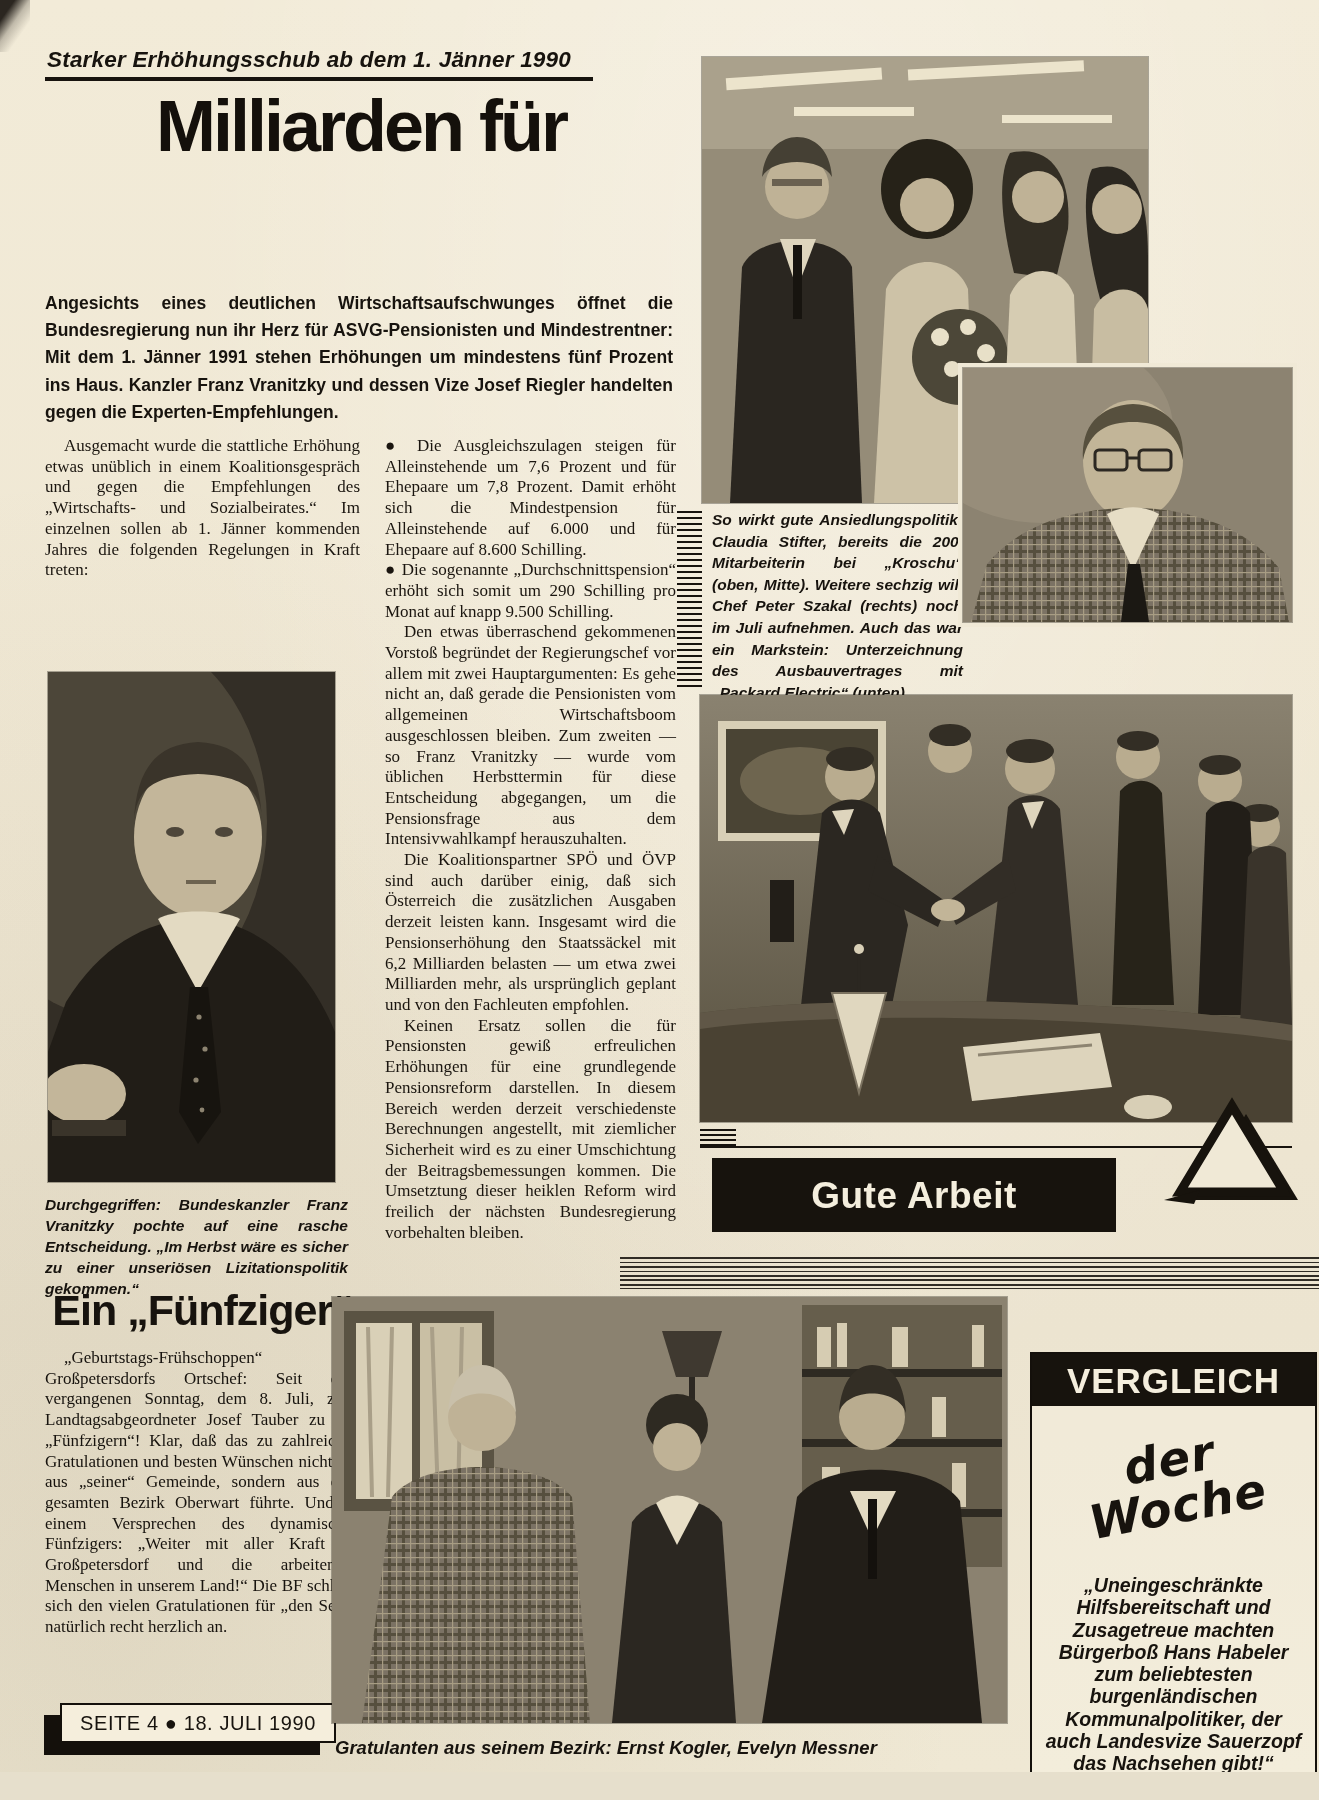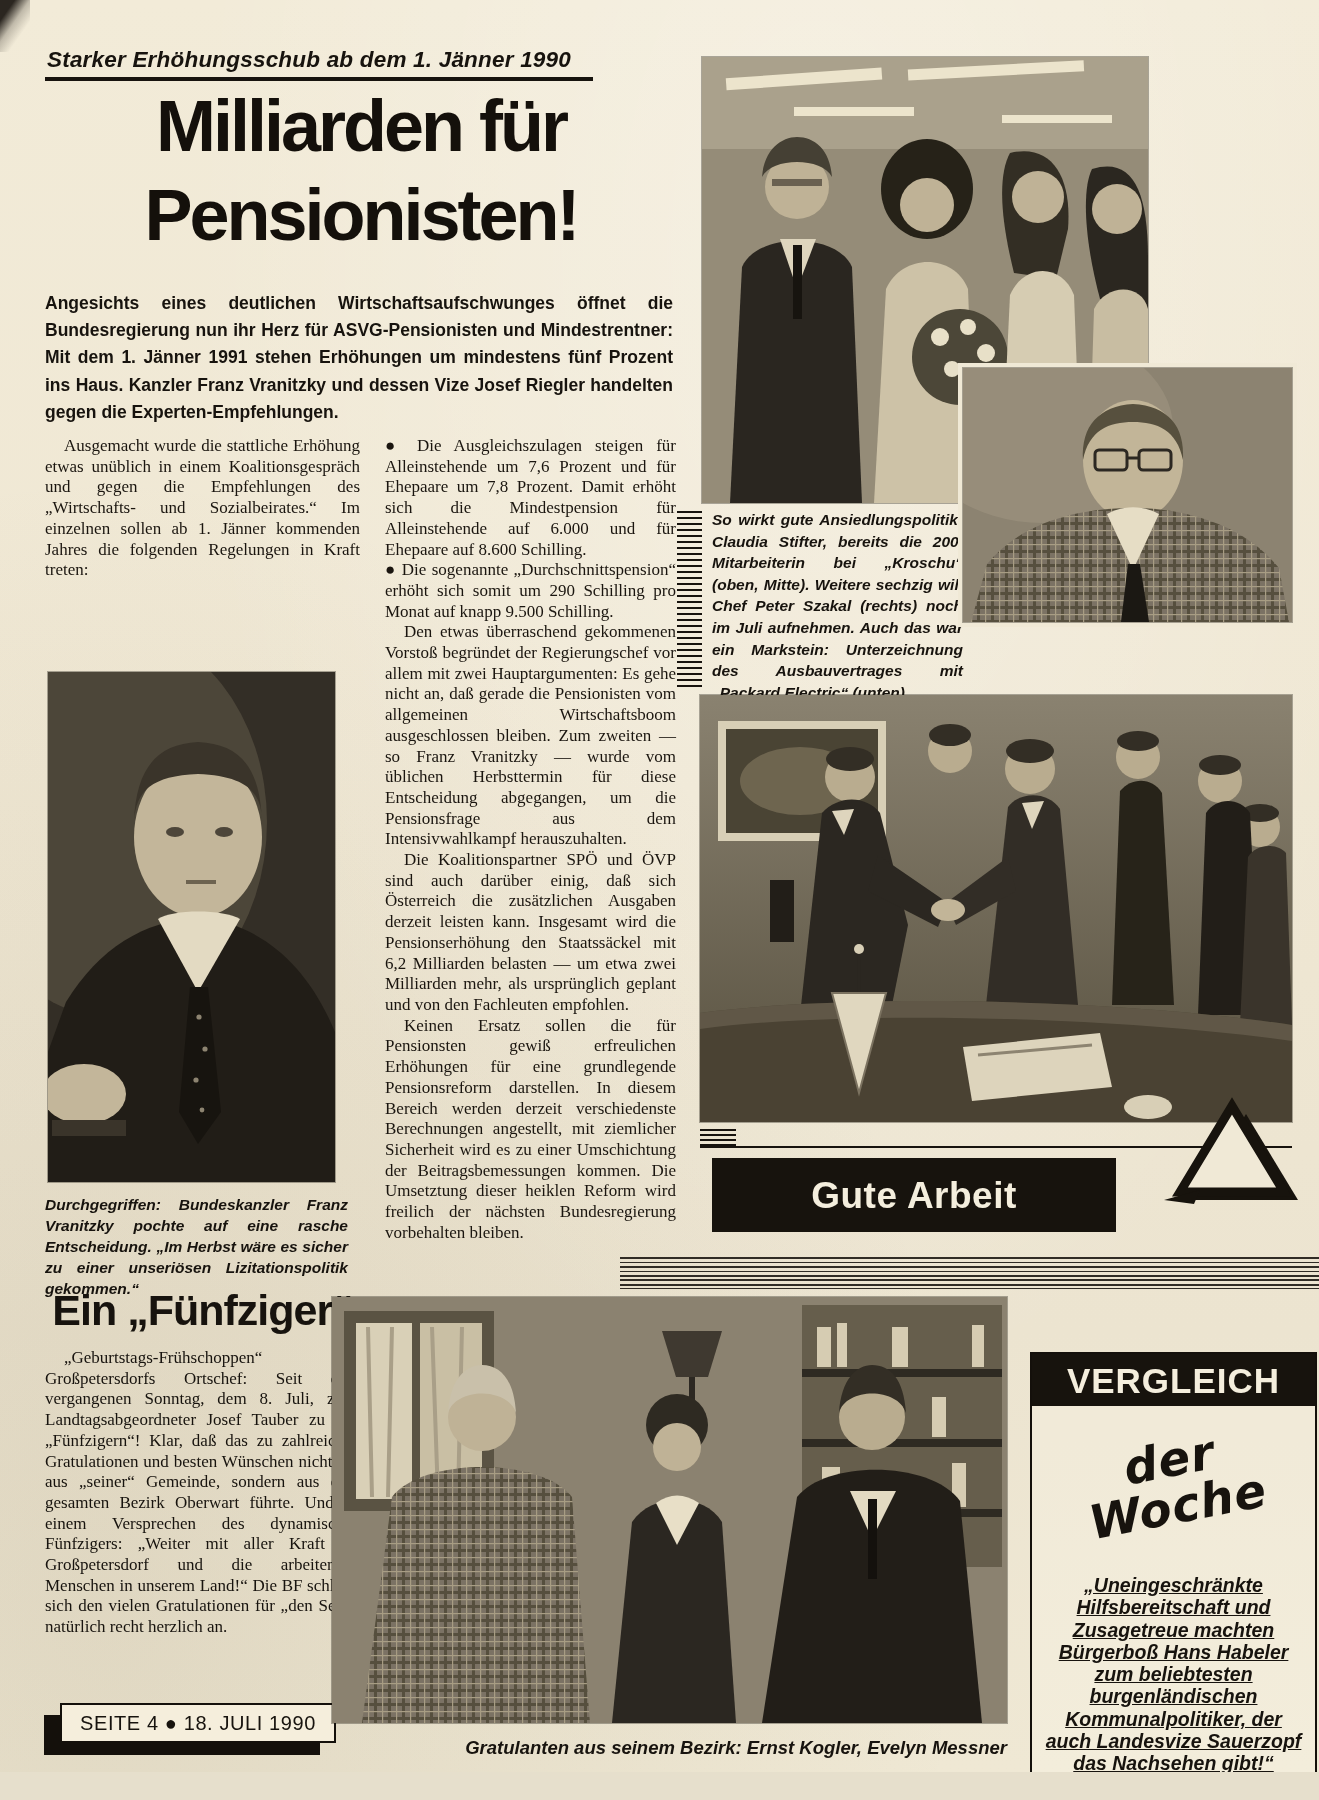--- a/index.html
+++ b/index.html
@@ -49,29 +49,29 @@
     background:repeating-linear-gradient(#17130e 0 2px,transparent 2px 5px);}
   .gaRule{left:700px;top:1146px;width:592px;height:0;border-top:2px solid #17130e;}
   .gaBanner{left:712px;top:1158px;width:404px;height:74px;background:#17130d;color:#f4eedd;
     display:flex;align-items:center;justify-content:center;
     font:bold 37px/1 "Liberation Sans",sans-serif;letter-spacing:.5px;}
   .triLogo{left:1156px;top:1096px;width:142px;height:114px;}
   .stripesBand{left:620px;top:1257px;width:699px;height:32px;opacity:.88;
     background:repeating-linear-gradient(#17130e 0 1.6px,transparent 1.6px 4.5px);}
   .photoD{left:332px;top:1297px;width:675px;height:426px;}
   .capD{left:335px;top:1736px;width:672px;margin:0;
-    font:italic bold 18.5px/1.25 "Liberation Sans",sans-serif;text-align:right;}
+    font:italic bold 18.5px/1.25 "Liberation Sans",sans-serif;}
   .vbox{left:1030px;top:1305px;width:287px;height:442px;border:2px solid #14100b;
     background:rgba(255,252,240,.25);box-sizing:border-box;z-index:2;margin-top:47px;}
   .vtitle{height:52px;background:#17130d;color:#f4eedd;display:flex;align-items:center;
     justify-content:center;font:bold 35px/1 "Liberation Sans",sans-serif;letter-spacing:1px;}
   .vsub{margin:30px 6px 0;transform:rotate(-11deg);text-align:center;
     font:italic bold 47px/1 "DejaVu Sans",sans-serif;letter-spacing:1px;}
   .vquote{margin:44px 13px 0;text-align:center;
-    font:italic bold 19.5px/22.3px "Liberation Sans",sans-serif;text-decoration:underline;}
+    font:italic bold 19.5px/22.3px "Liberation Sans",sans-serif;}
   .vsource{margin:13px 15px 0;text-align:left;font:19px/21.5px "Liberation Sans",sans-serif;}
 </style>
 </head>
 <body>
 
 <svg width="0" height="0" style="position:absolute" aria-hidden="true">
   <defs>
     <pattern id="plaid" width="14" height="14" patternUnits="userSpaceOnUse">
       <rect width="14" height="14" fill="#7b7264"></rect>
       <rect width="14" height="3" fill="#564f3e"></rect>
@@ -87,21 +87,20 @@
 </svg>
 
 <div class="page">
 
   <div class="abs smudge"></div>
 
   <div class="abs kicker">Starker Erhöhungsschub ab dem 1. Jänner 1990</div>
 
   <h1 class="abs headline">
     <span>Milliarden für</span><br>
-    <span>Pensionisten!</span>
   </h1>
 
   <p class="abs lead">Angesichts eines deutlichen Wirtschaftsaufschwunges öffnet die Bundesregierung nun ihr Herz für ASVG-Pensionisten und Mindestrentner: Mit dem 1. Jänner 1991 stehen Erhöhungen um mindestens fünf Prozent ins Haus. Kanzler Franz Vranitzky und dessen Vize Josef Riegler handelten gegen die Experten-Empfehlungen.</p>
 
   <div class="abs col col1">
     <p class="ind">Ausgemacht wurde die stattliche Erhöhung etwas unüblich in einem Koalitionsgespräch und gegen die Empfehlungen des „Wirtschafts- und Sozialbeirates.“ Im einzelnen sollen ab 1. Jänner kommenden Jahres die folgenden Regelungen in Kraft treten:</p>
   </div>
 
   <div class="abs col col2">
     <p>● Die Ausgleichszulagen steigen für Alleinstehende um 7,6 Prozent und für Ehepaare um 7,8 Prozent. Damit erhöht sich die Mindestpension für Alleinstehende auf 6.000 und für Ehepaare auf 8.600 Schilling.</p>

